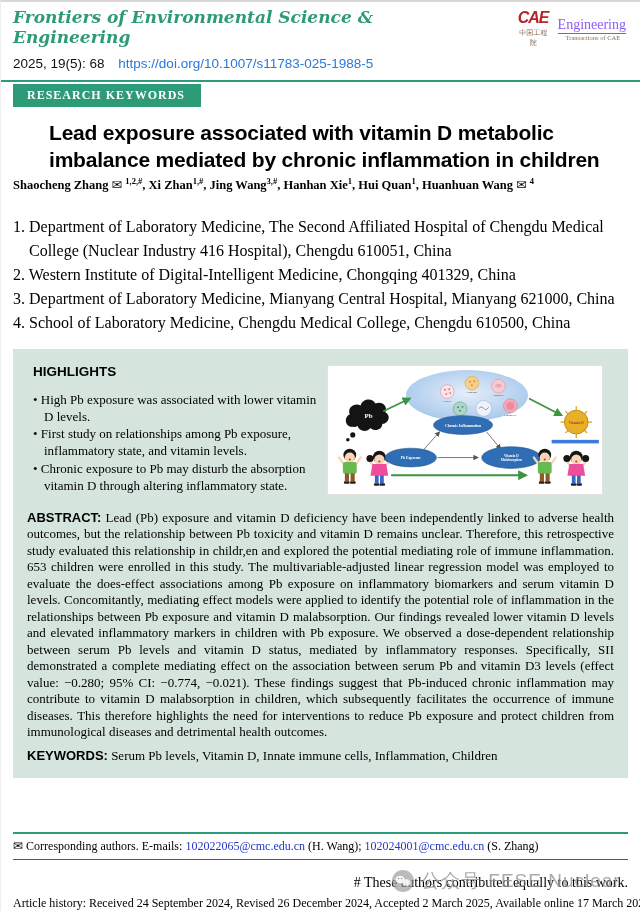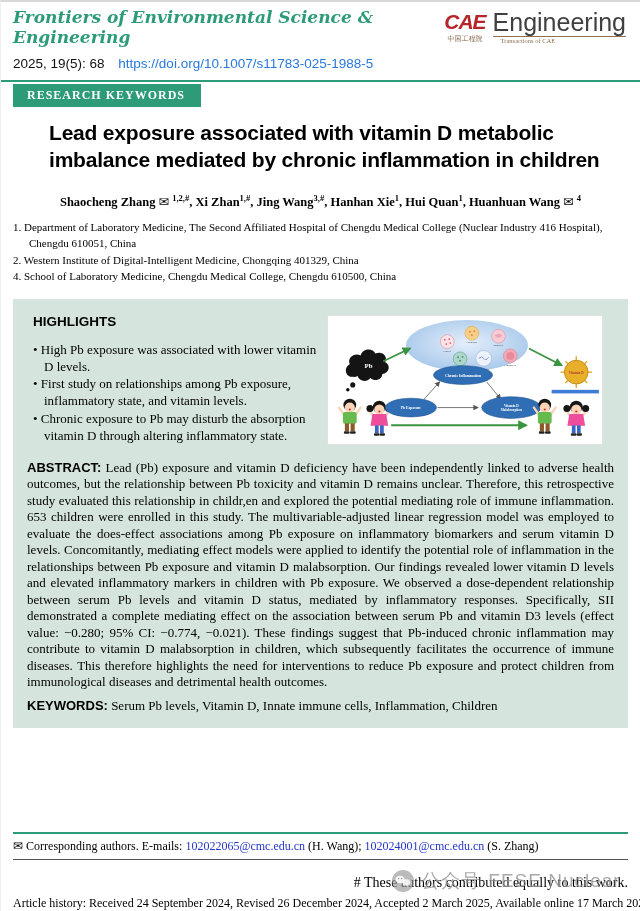--- a/index.html
+++ b/index.html
@@ -22,44 +22,44 @@
     font-size: 17px; line-height: 1.15; font-family: "DejaVu Serif", serif;
   }
   .issue-row { font-family: "Liberation Sans", sans-serif; font-size: 13.5px; margin-top: 9px; }
   .issue-info { color: #111; text-align: center; }
   .doi-link { color: #2878dd; text-decoration: none; margin-left: 10px; cursor: pointer; }
 
   .logo-wrap { display: flex; align-items: center; gap: 7px; margin-top: 2px; padding-right: 2px; }
   .cae-badge { text-align: center; }
   .cae-letters {
     color: #b5252a; font-family: "Liberation Sans", sans-serif;
-    font-weight: bold; font-size: 21px; font-style: italic; letter-spacing: -1px; line-height: 1;
+    font-weight: bold; font-size: 16px; font-style: italic; letter-spacing: -1px; line-height: 1;
   }
   .cae-caption { color: #8a6a4f; font-size: 7px; margin-top: 2px; }
   .wordmark-wrap { text-align: left; }
-  .wordmark { color: #404040; font-family: Liberation Sans, sans-serif; font-size: 25px; line-height: 1; }
+  .wordmark { color: #8b5cf6; font-family: Liberation Serif, serif; font-size: 14px; line-height: 1; }
   .wordmark-sub { color: #8a7154; font-size: 6.5px; border-top: 1px solid #8a7154; margin-top: 1px; padding-left: 8px; }
 
   .green-rule { border: none; border-top: 2px solid #2e9b78; margin: 9px -12px 0 -12px; }
 
   .badge {
     display: inline-block; background: #2e9b78; color: #ffffff;
     font-family: "Liberation Serif", serif; font-weight: bold; font-size: 12px;
     letter-spacing: 1px; padding: 4px 16px 4px 14px; margin-top: 2px;
   }
 
   
   .article-title {
     font-family: "Liberation Sans", sans-serif; font-weight: 700;
     font-size: 21px; line-height: 1.3; letter-spacing: -0.2px; margin-top: 12px; color: #000; margin-left: 36px;
   }
-  .authors { margin-top: 19px; font-size: 12.5px; font-weight: bold; text-align: center; }
+  .authors { margin-top: 2px; font-size: 12.5px; font-weight: bold; }
   .authors sup { font-size: 8.5px; }
   .env { font-weight: normal; }
-  .affiliations { margin-top: 9px; font-size: 11px; line-height: 1.5; }
+  .affiliations { margin-top: 22px; font-size: 16px; line-height: 1.5; }
   .affil { padding-left: 16px; text-indent: -16px; }
 
   
   .green-box { background: #d5e5de; margin-top: 14px; padding: 12px 14px 14px 14px; }
   .hl-row { display: flex; align-items: center; }
   .hl-col { width: 300px; padding-left: 6px; }
   .hl-heading { font-family: "Liberation Sans", sans-serif; font-weight: bold; font-size: 13.5px; margin: 2px 0 12px 0; }
   .hl-list { list-style: none; font-size: 13px; line-height: 1.33; }
   .hl-list li { padding-left: 11px; text-indent: -11px; }
   .hl-list li::before { content: "• "; }
@@ -118,20 +118,21 @@
 
   <h1 class="article-title">Lead exposure associated with vitamin D metabolic imbalance mediated by chronic inflammation in children</h1>
 
   <div class="authors">
     <span><span>Shaocheng Zhang</span><span class="env"> ✉ </span><sup>1,2,#</sup><span>, </span></span><span><span>Xi Zhan</span><sup>1,#</sup><span>, </span></span><span><span>Jing Wang</span><sup>3,#</sup><span>, </span></span><span><span>Hanhan Xie</span><sup>1</sup><span>, </span></span><span><span>Hui Quan</span><sup>1</sup><span>, </span></span><span><span>Huanhuan Wang</span><span class="env"> ✉ </span><sup>4</sup></span>
   </div>
 
   <div class="affiliations">
     <div class="affil">1. Department of Laboratory Medicine, The Second Affiliated Hospital of Chengdu Medical College (Nuclear Industry 416 Hospital), Chengdu 610051, China</div>
     <div class="affil">2. Western Institute of Digital-Intelligent Medicine, Chongqing 401329, China</div>
+    <div class="affil">3. Department of Laboratory Medicine, Mianyang Central Hospital, Mianyang 621000, China</div>
     <div class="affil">4. School of Laboratory Medicine, Chengdu Medical College, Chengdu 610500, China</div>
   </div>
 
   <div class="green-box">
     <div class="hl-row">
       <div class="hl-col">
         <div class="hl-heading">HIGHLIGHTS</div>
         <ul class="hl-list">
           <li>High Pb exposure was associated with lower vitamin D levels.</li>
           <li>First study on relationships among Pb exposure, inflammatory state, and vitamin levels.</li>

